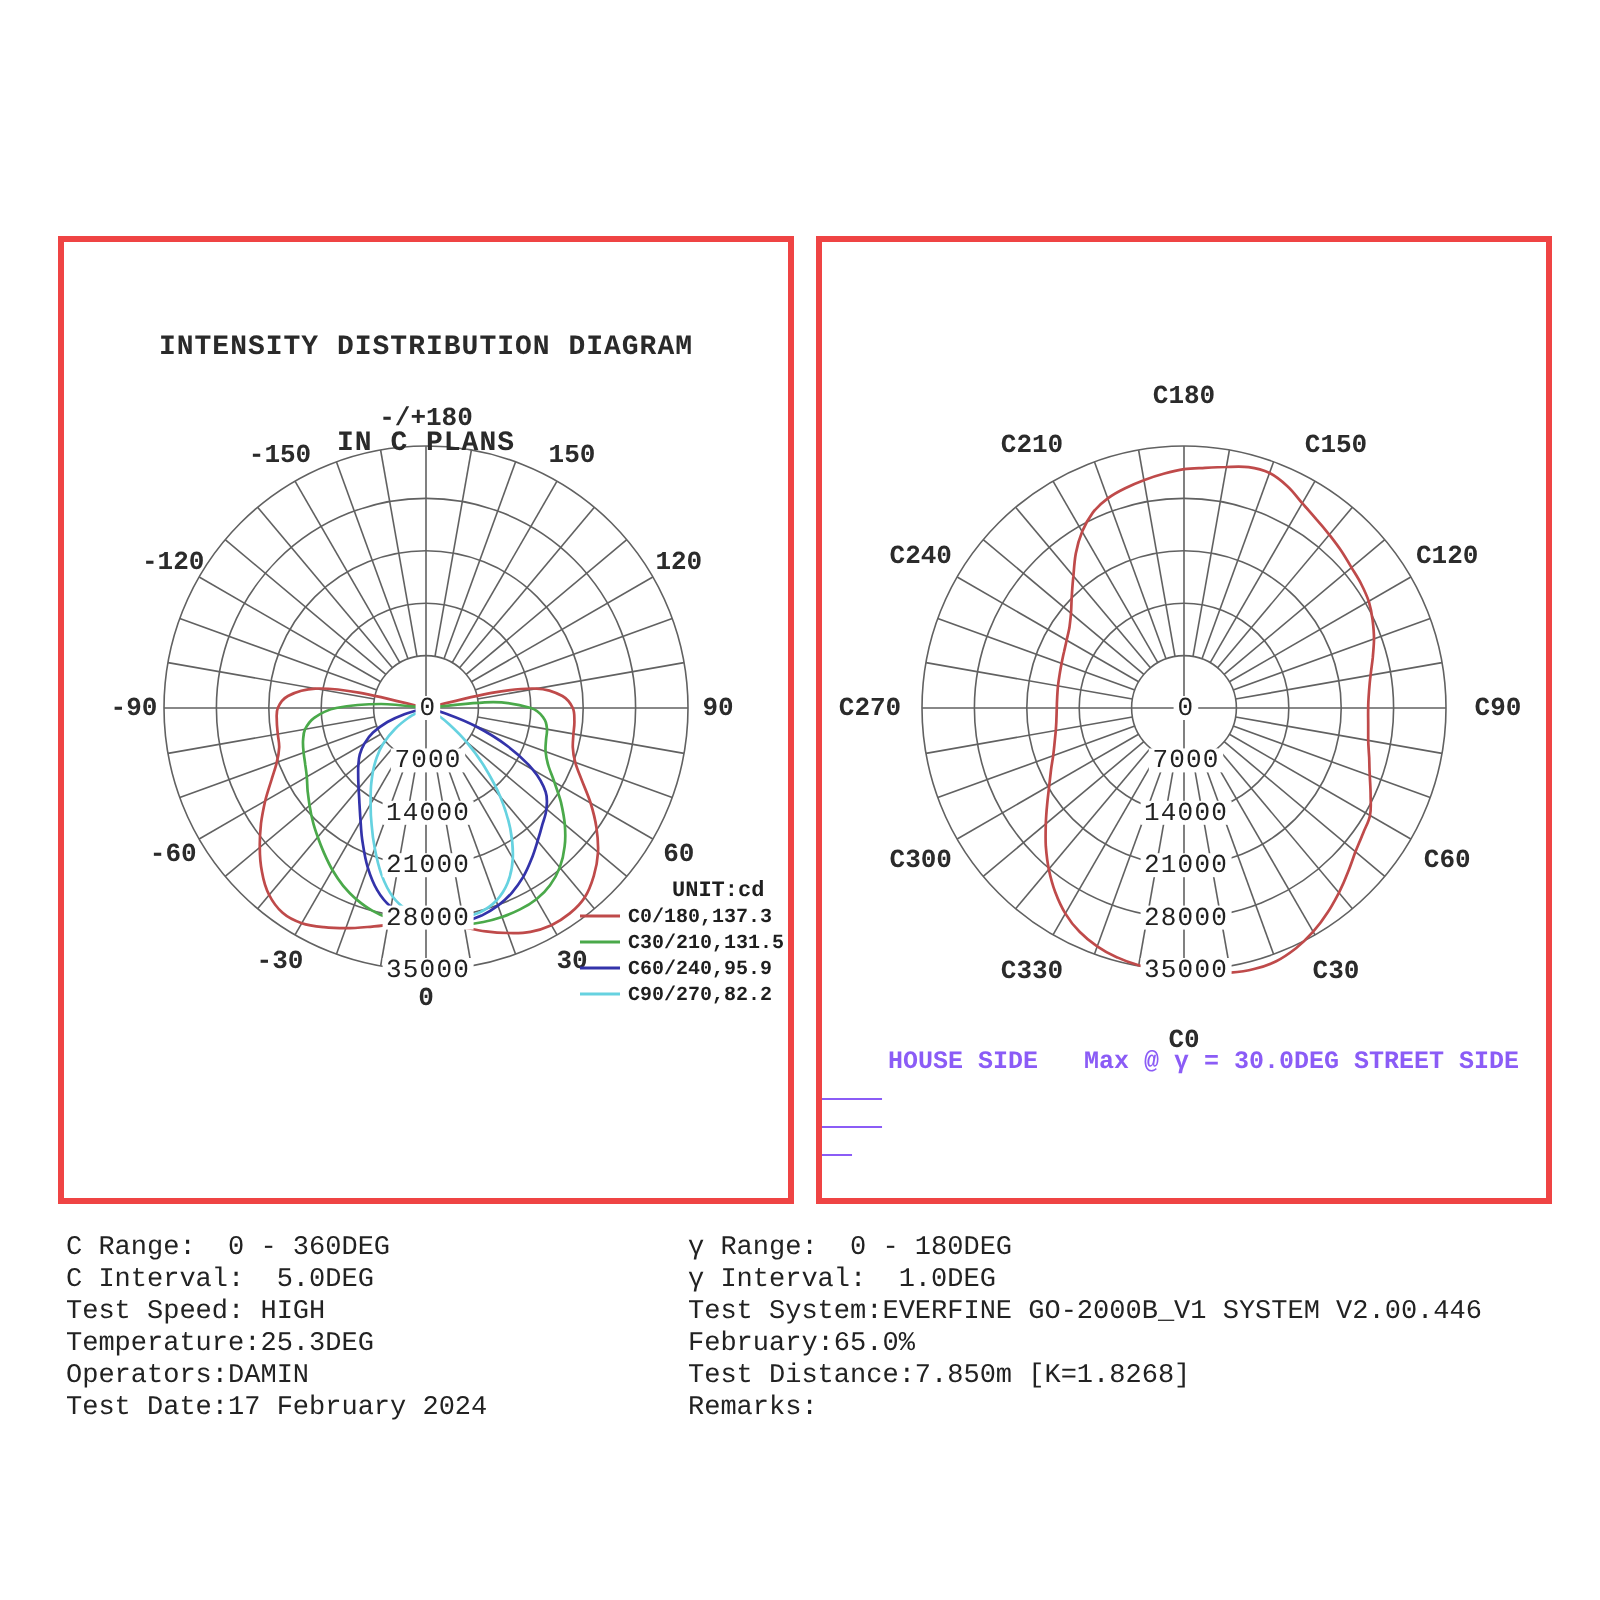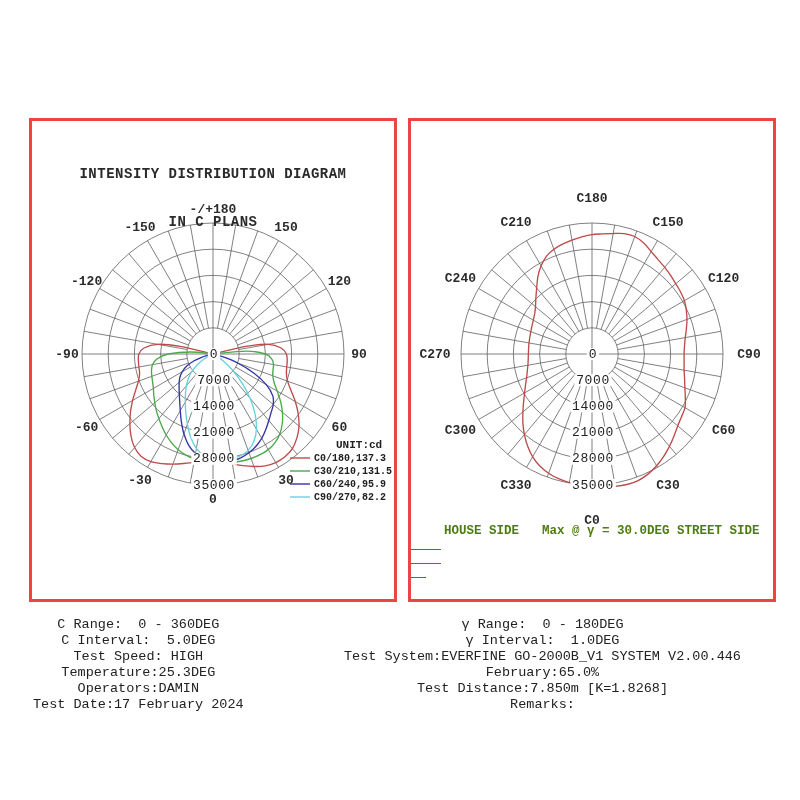--- a/index.html
+++ b/index.html
@@ -19,26 +19,26 @@
     text-align:center;font-weight:bold;font-size:14px;line-height:16px;
     color:#2a2a2a;letter-spacing:.5px;white-space:pre;z-index:2;
   }
   .chart-svg{position:absolute;left:0;top:0;width:362px;height:478px;z-index:1;}
   .caption-center{
     position:absolute;top:382px;left:0;width:100%;text-align:center;
     font-size:11px;font-weight:bold;color:#1f1f1f;letter-spacing:.4px;white-space:pre;z-index:2;
   }
   .caption-row{
     position:absolute;top:403px;left:0;width:100%;height:14px;
-    font-size:12.5px;font-weight:bold;color:#4d7c0f;z-index:2;white-space:pre;text-decoration:underline;
+    font-size:12.5px;font-weight:bold;color:#8b5cf6;z-index:2;white-space:pre;text-decoration:underline;
   }
   .caption-row .cap-left{position:absolute;left:33px;top:0;}
   .caption-row .cap-right{position:absolute;left:131px;top:0;text-align:right;}
   .footer{position:absolute;top:617px;left:0;width:800px;font-size:13.5px;color:#222;}
-  .fcol{position:absolute;top:0;text-align:center;}
+  .fcol{position:absolute;top:0;}
   .fcol .fline{white-space:pre;line-height:16px;height:16px;}
   #fcol-left{left:33px;}
   #fcol-right{left:344px;}
 </style>
 </head>
 <body>
 
 <section class="panel" id="panel-left">
   <div class="panel-title">
     <div>INTENSITY DISTRIBUTION DIAGRAM</div>

